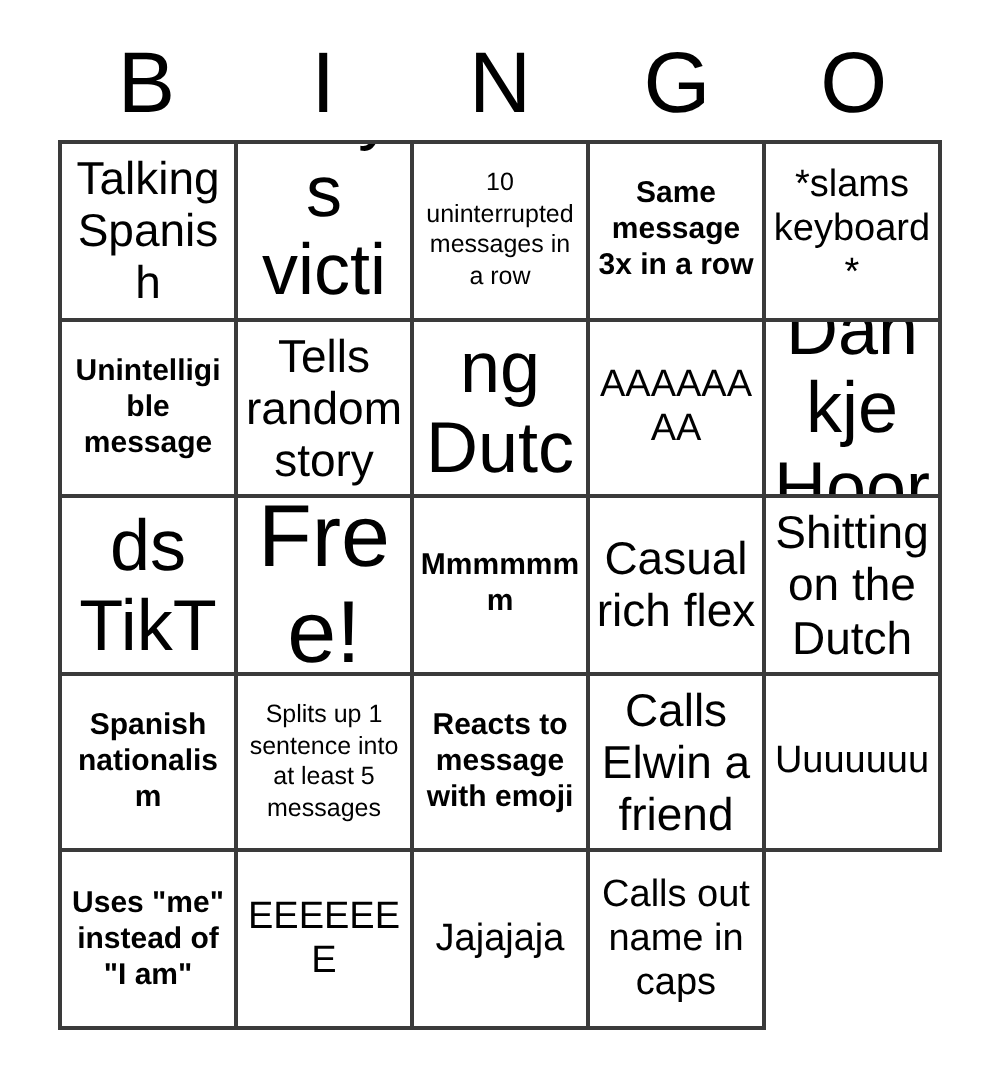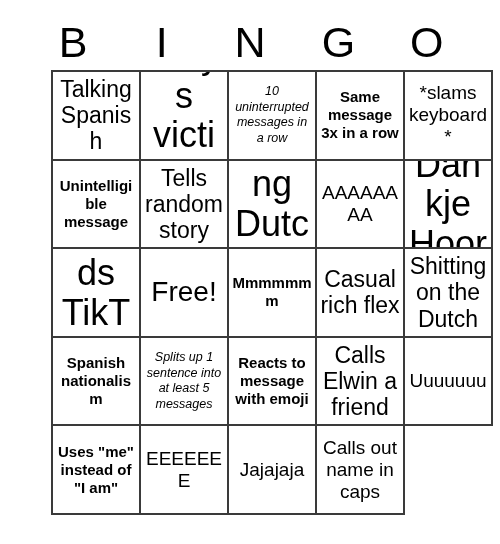--- a/index.html
+++ b/index.html
@@ -48,21 +48,20 @@
     top: 70px;
     width: 442px;
     height: 445px;
     box-sizing: border-box;
     border-top: 2px solid #3a3a3a;
     border-left: 2px solid #3a3a3a;
     display: grid;
     grid-template-columns: repeat(5, 1fr);
     grid-template-rows: repeat(5, 1fr);
     background: #ffffff;
-    margin-left: 22px;
   }
   .cell {
     box-sizing: border-box;
     border-right: 2px solid #3a3a3a;
     border-bottom: 2px solid #3a3a3a;
     display: flex;
     align-items: center;
     justify-content: center;
     text-align: center;
     padding: 2px 3px;
@@ -70,26 +69,26 @@
     background: #ffffff;
   }
   .cell-text {
     display: block;
     width: 100%;
     line-height: 1.12;
     color: #000000;
     word-wrap: break-word;
   }
   
-  .fs-xxl .cell-text { font-size: 28px; line-height: 1.08; }
+  .fs-xxl .cell-text { font-size: 44px; line-height: 1.08; }
   .fs-xl  .cell-text { font-size: 36px; line-height: 1.10; }
   .fs-lg  .cell-text { font-size: 23px; line-height: 1.14; }
   .fs-md  .cell-text { font-size: 19px; line-height: 1.16; }
   .fs-sm  .cell-text { font-size: 15px; line-height: 1.20; font-weight: bold; }
-  .fs-xs  .cell-text { font-size: 12.5px; line-height: 1.24; font-style: italic; }
+  .fs-xs  .cell-text { font-size: 12.5px; line-height: 1.24; }
 </style>
 </head>
 <body>
 
 <div id="bingo-card">
 
   <div id="header-row">
     <div class="header-letter">B</div>
     <div class="header-letter">I</div>
     <div class="header-letter">N</div>

